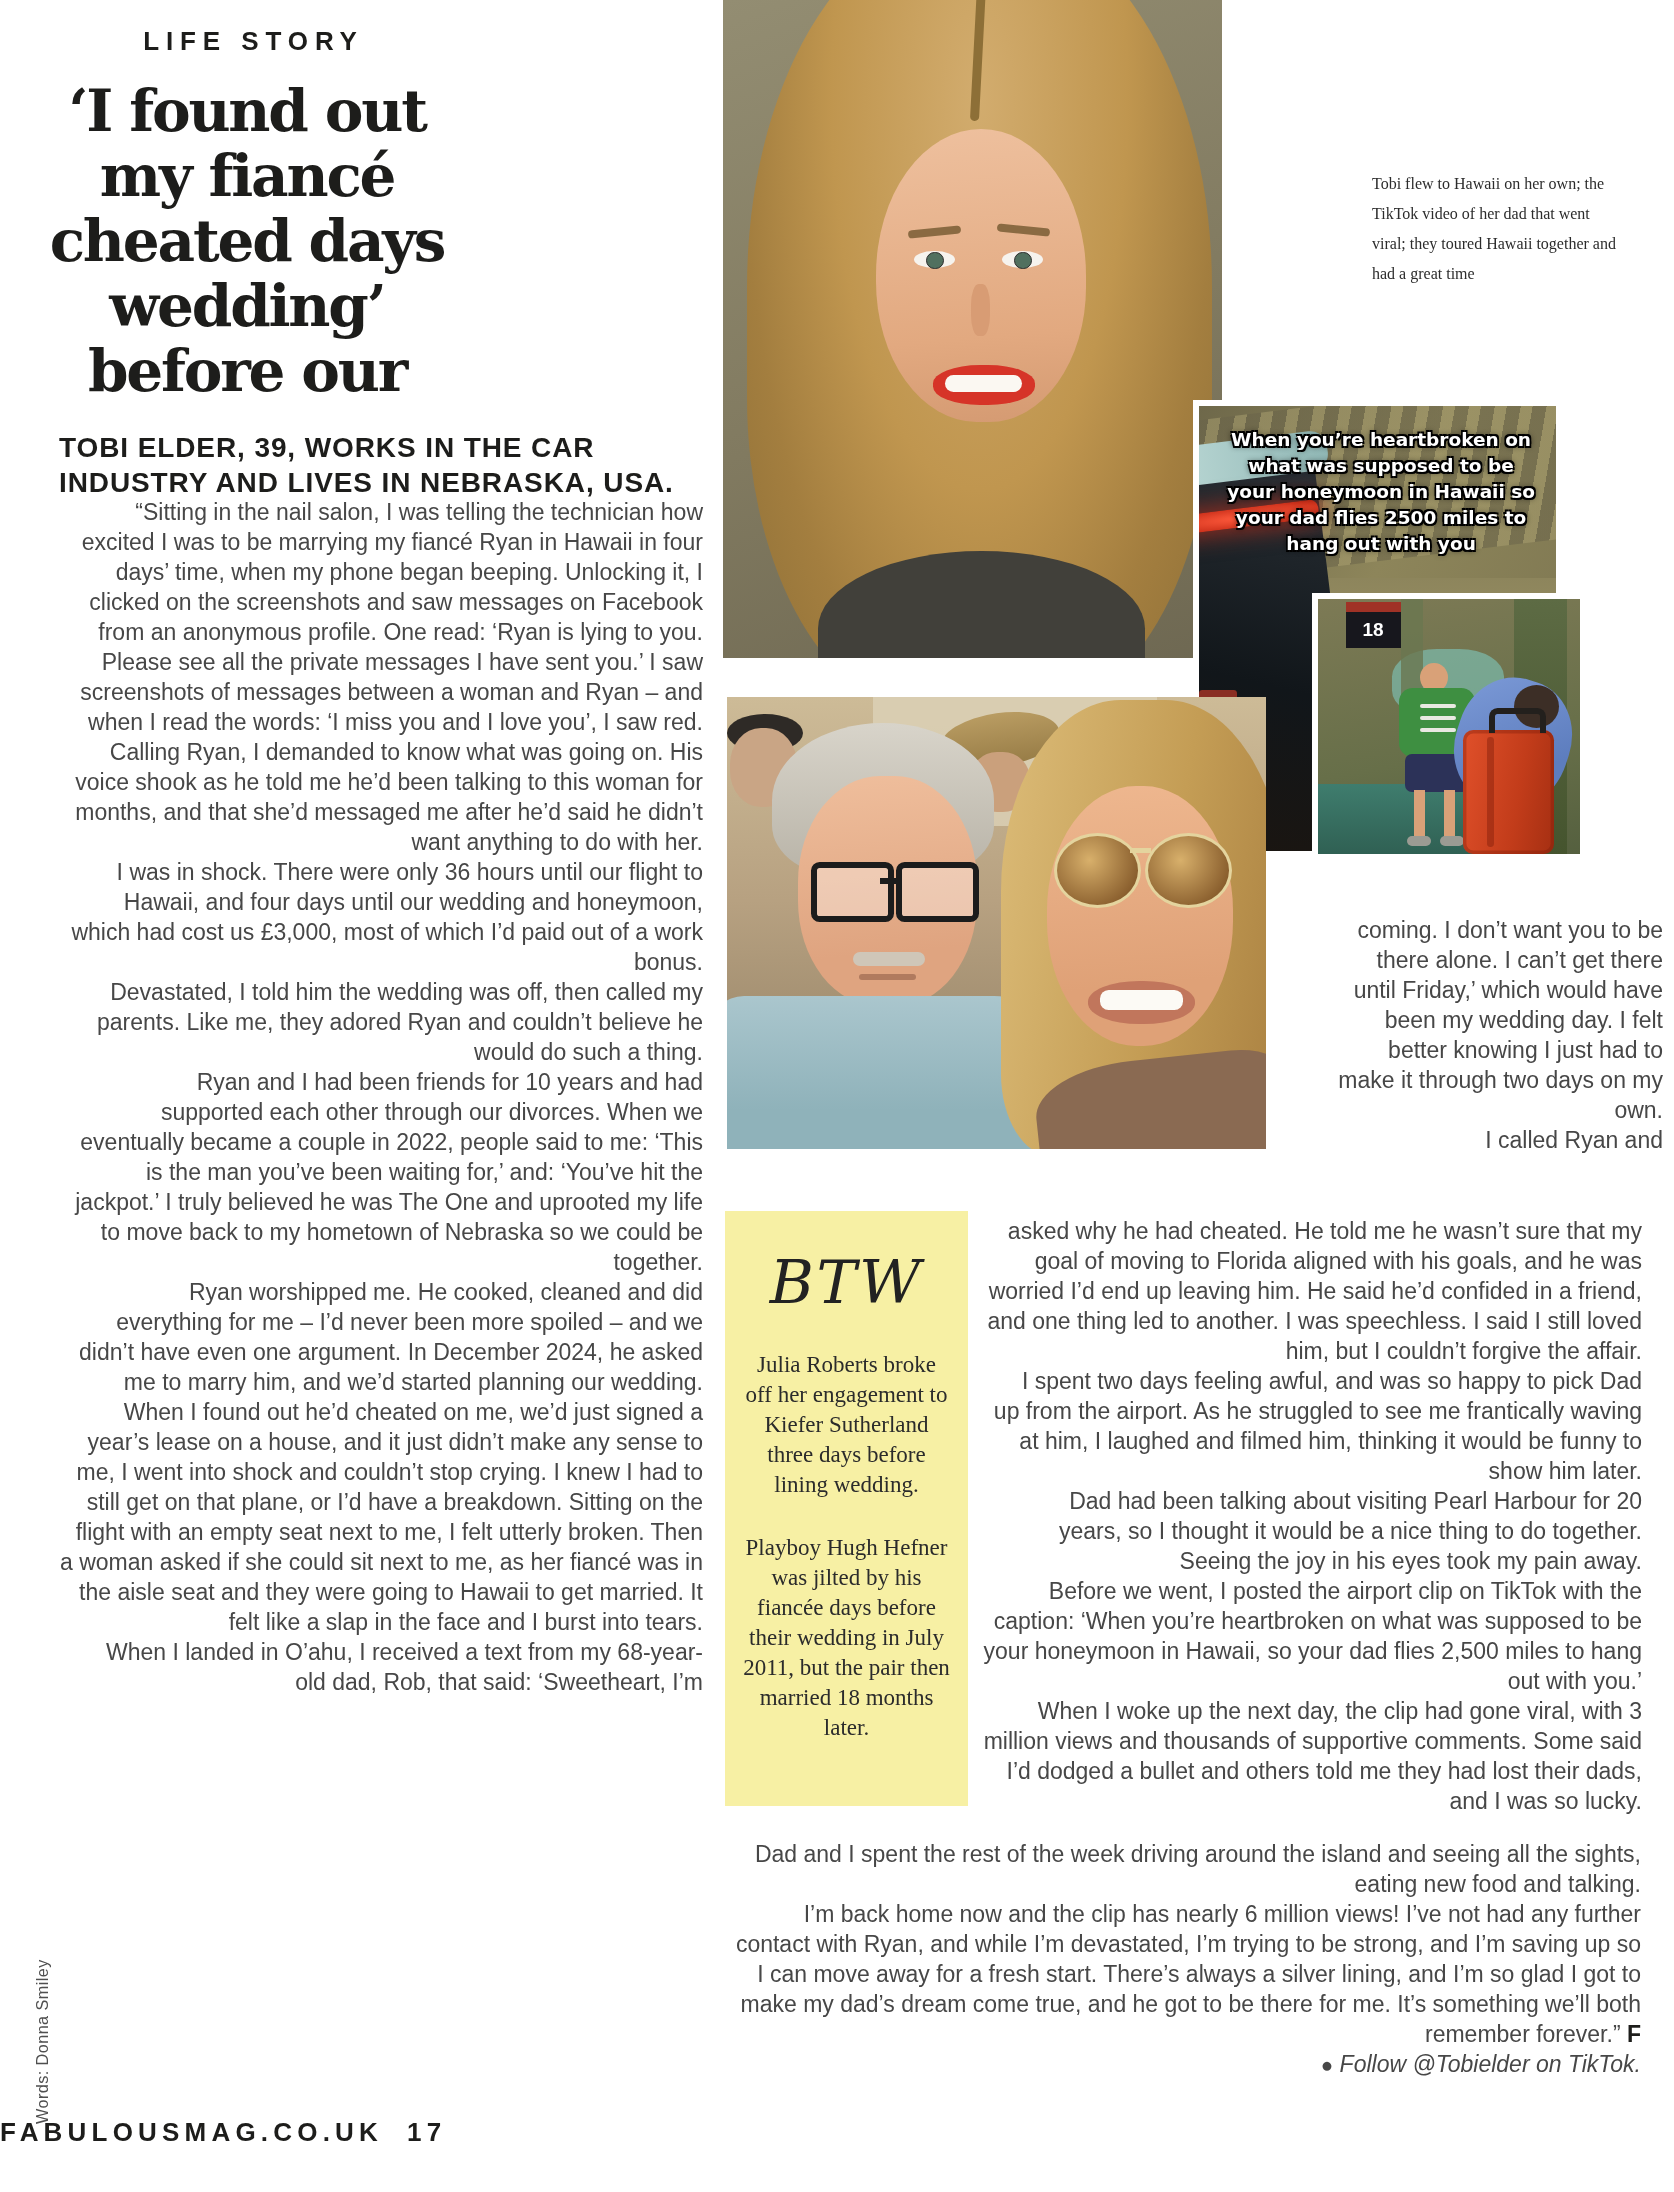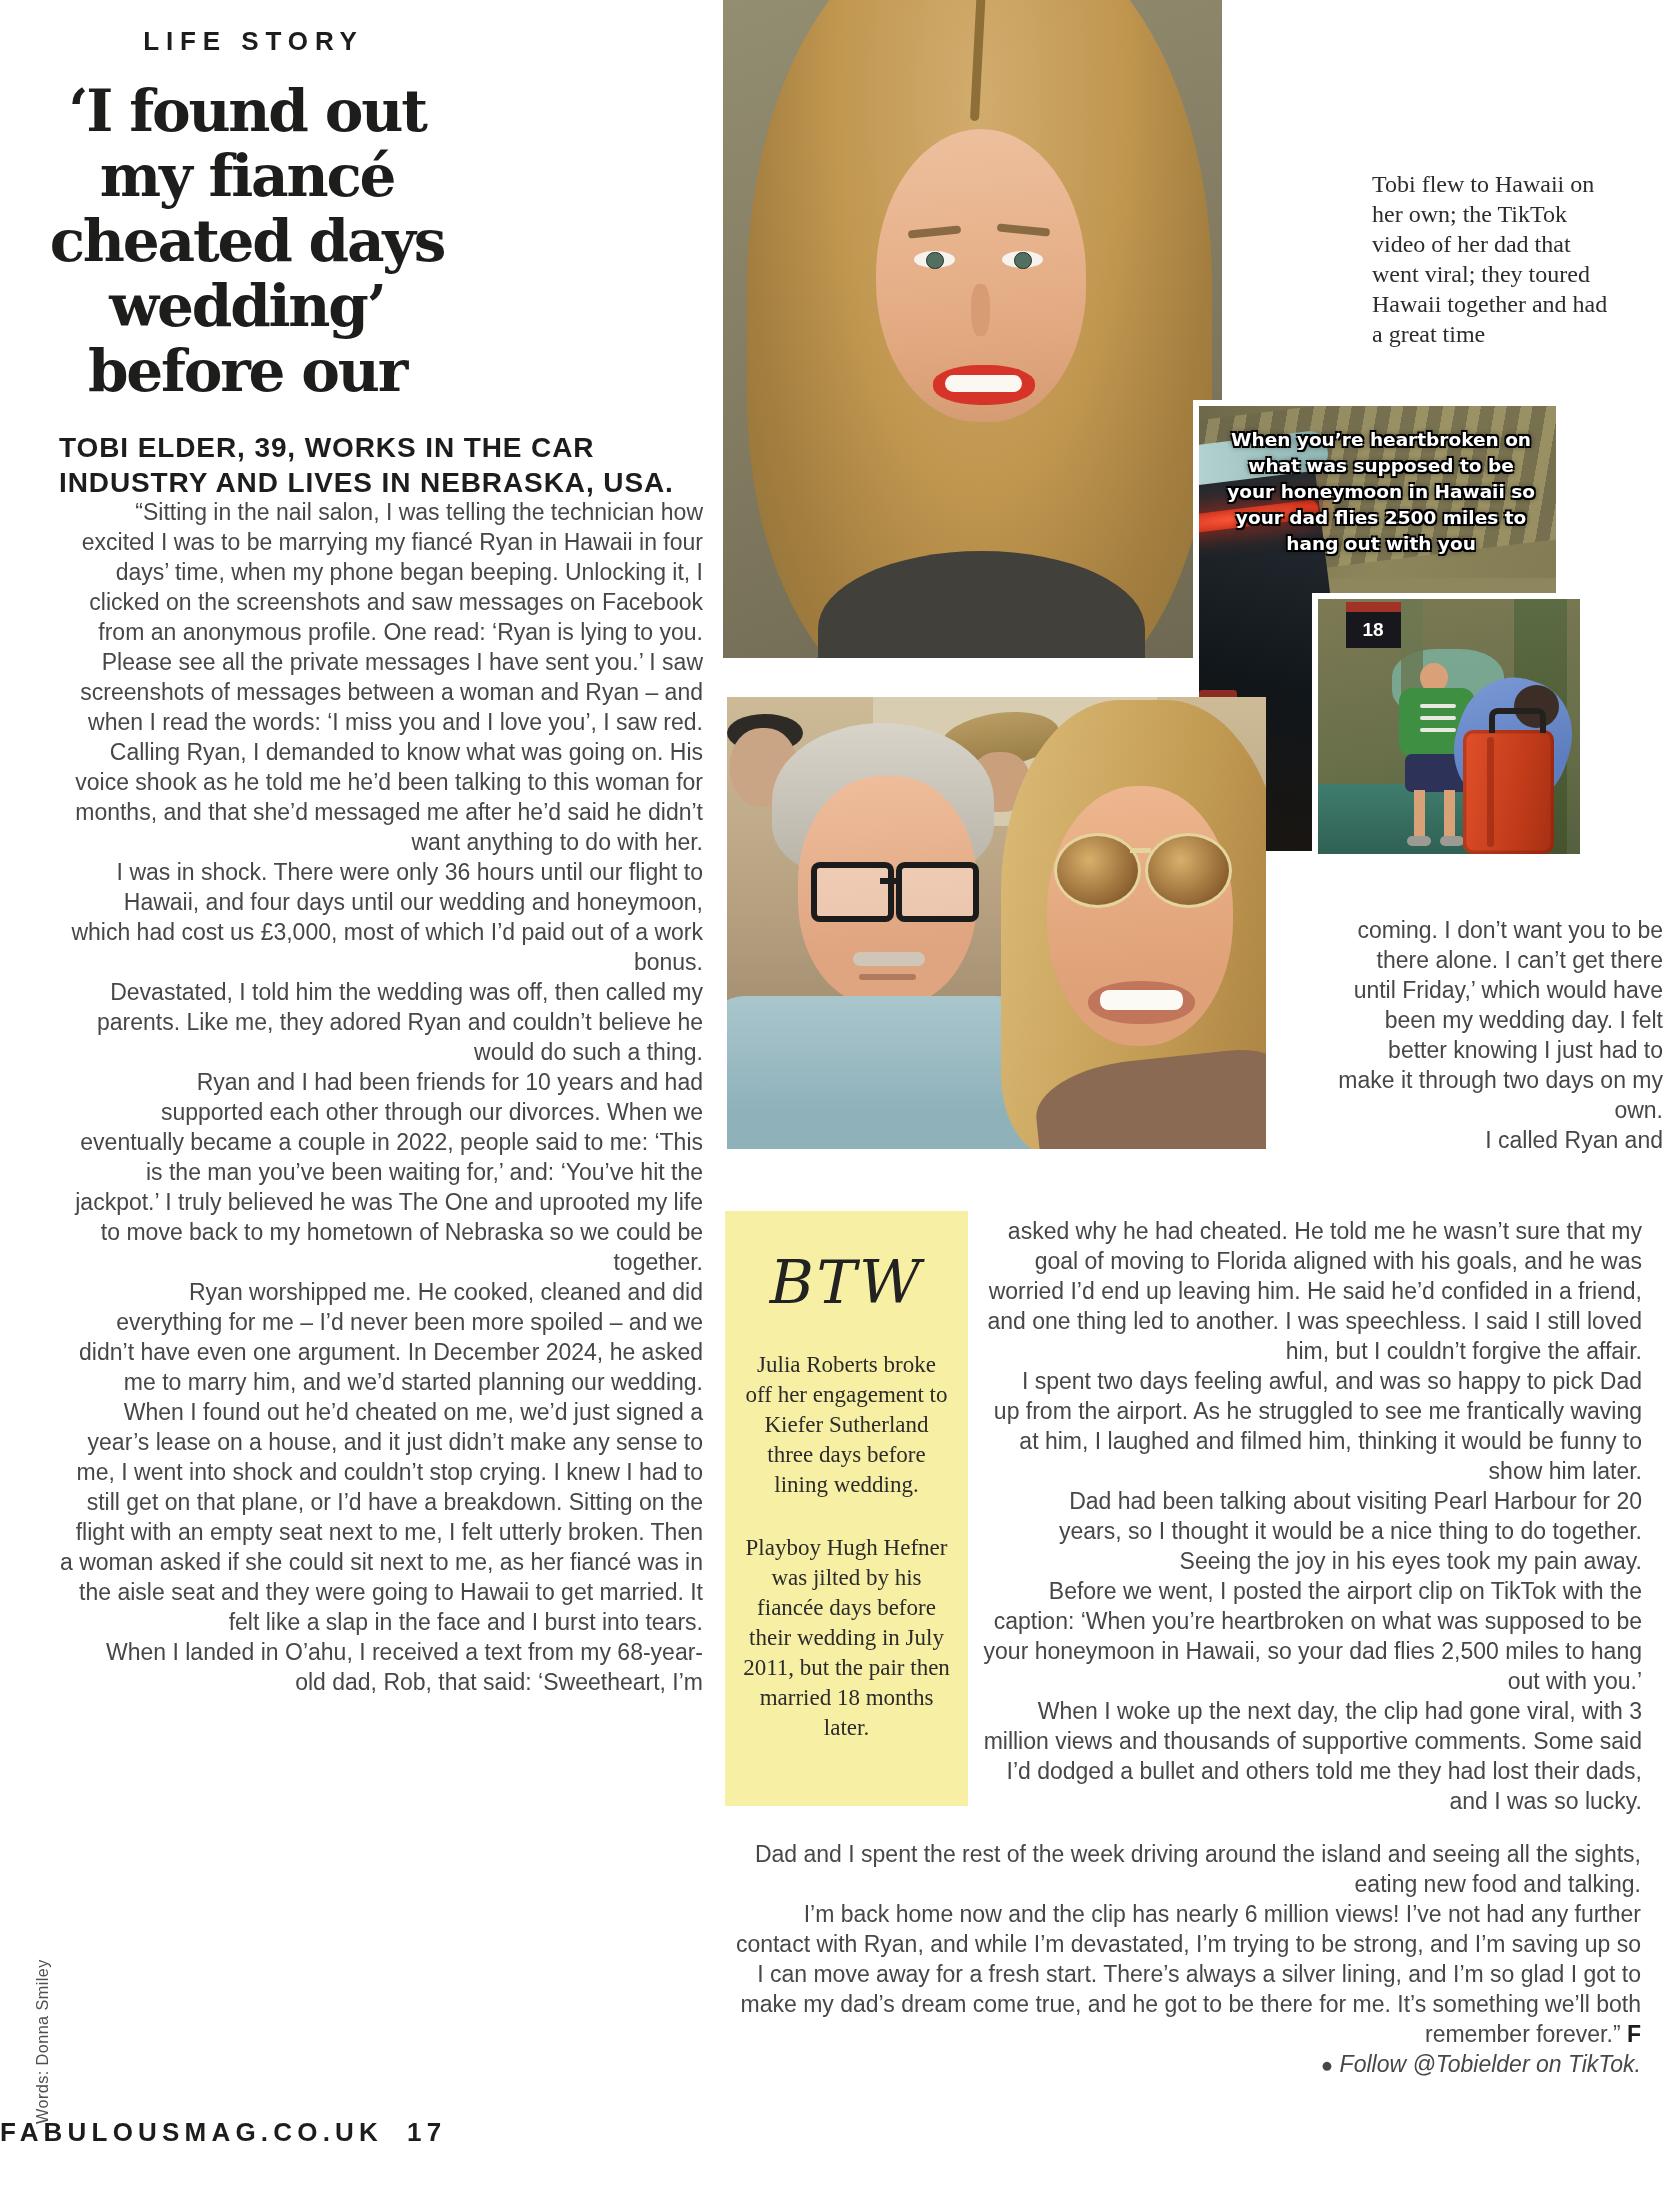--- a/index.html
+++ b/index.html
@@ -33,21 +33,21 @@
 
   
   .btw{left:725px;top:1211px;width:243px;height:595px;background:#f7f0a4;
     text-align:center;font-family:"Liberation Serif",serif;color:#2b2b2b;}
   .btw-title{font-family:"DejaVu Serif",serif;font-style:italic;
     font-size:60px;margin-top:36px;letter-spacing:2.6px;color:#222;}
   .btw-fact{font-size:23px;line-height:30px;margin:33px 17px 0;}
 
   
   .caption{left:1372px;top:169px;width:251px;font-family:"Liberation Serif",serif;
-    font-size:24px;line-height:30px;color:#2c2c2c;}
+    font-size:16px;line-height:30px;color:#2c2c2c;}
 
   
   .credit{left:33px;top:1926px;height:198px;writing-mode:vertical-rl;
     transform:rotate(180deg);font-size:16.3px;color:#4f4f4f;letter-spacing:0.4px;}
   .footer{left:0;top:2117px;width:1674px;font-weight:bold;
     font-size:26px;letter-spacing:5.2px;color:#1d1d1b;}
   .footer .pgnum{margin-left:24px;}
 
   
   .photo{overflow:hidden;}

